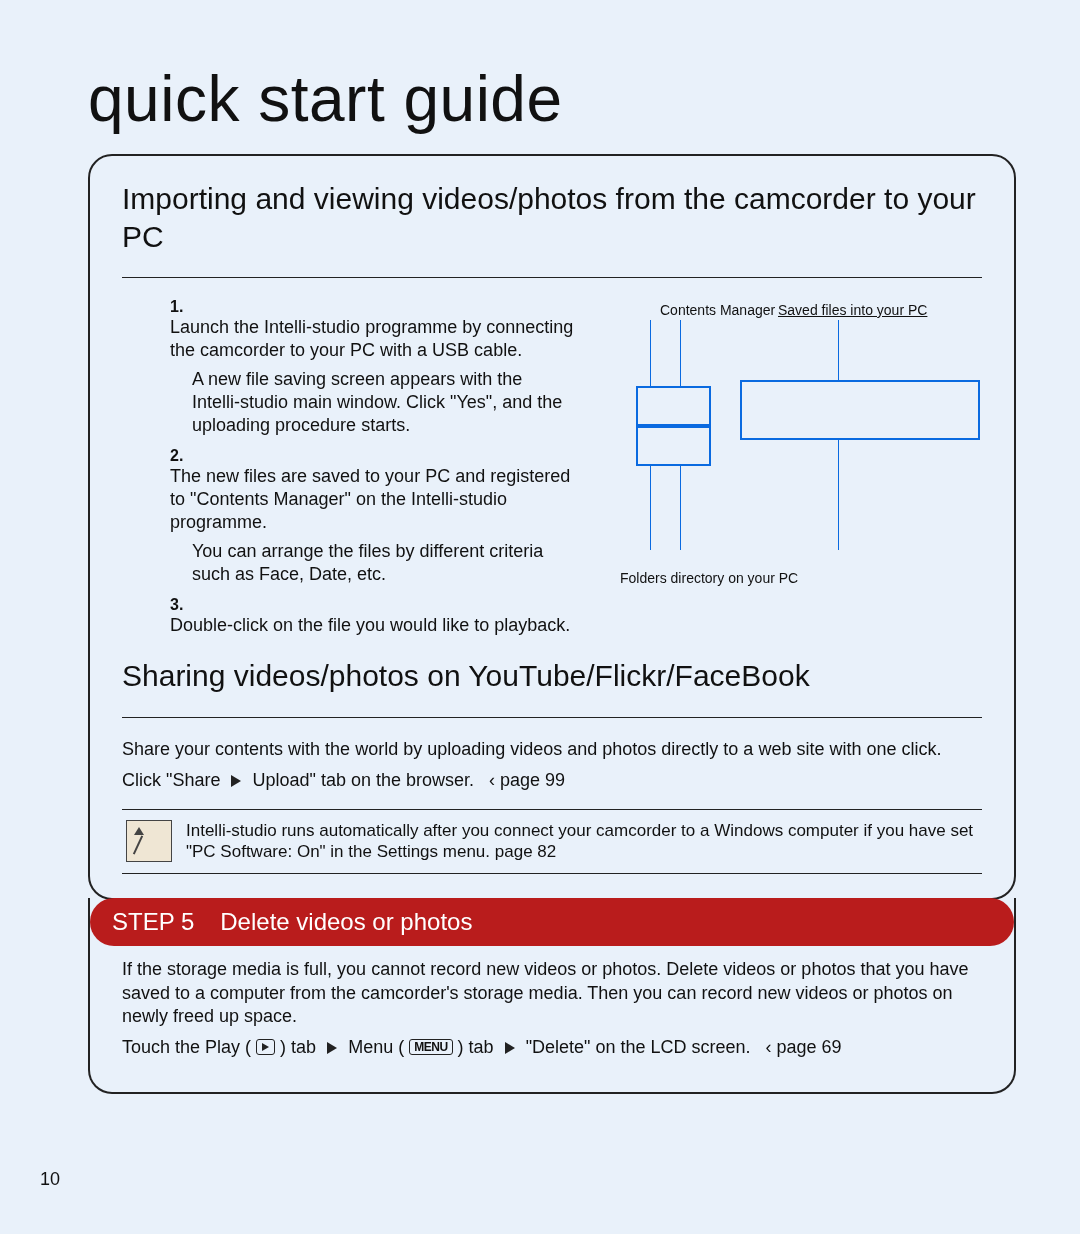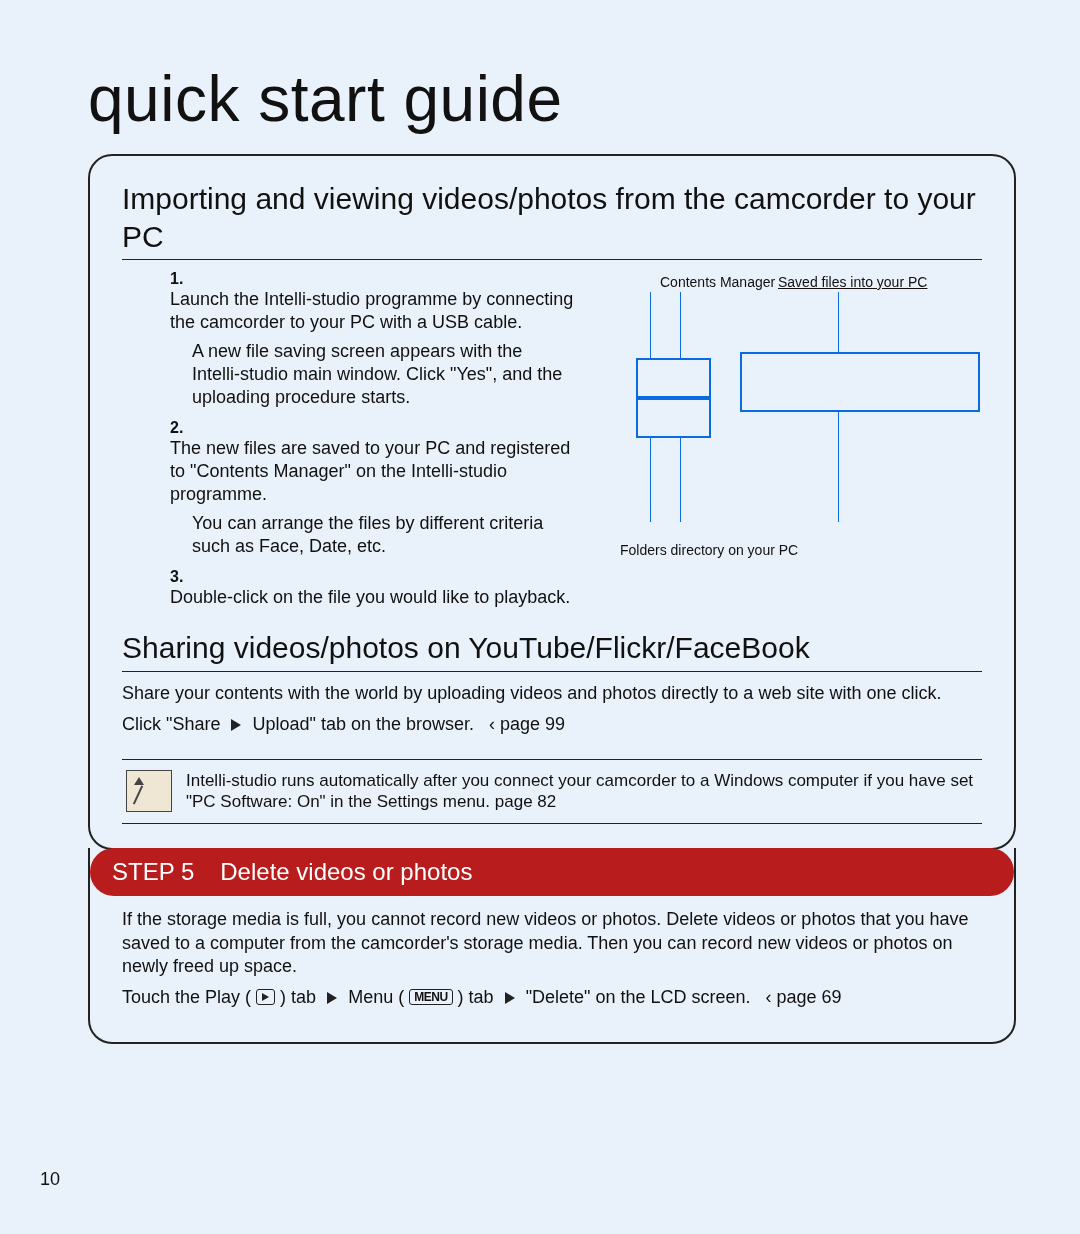--- a/index.html
+++ b/index.html
@@ -21,22 +21,22 @@
   .panel {
     border: 2px solid #222;
     border-radius: 24px;
     padding: 24px 32px;
     margin-bottom: 12px;
   }
   .section-heading {
     font-size: 30px;
     font-weight: 400;
     border-bottom: 1.5px solid #222;
-    padding-bottom: 4px;
-    margin-bottom: 10px;
+    padding-bottom: 22px;
+    margin-bottom: 20px;
     line-height: 1.25;
   }
   .two-col { display: flex; gap: 20px; }
   .col-left { flex: 0 0 430px; margin-left: 48px; }
   .col-right { flex: 1; position: relative; }
   ol { list-style: none; padding-left: 0; }
   ol > li { margin-bottom: 10px; }
   .num { display: inline-block; width: 22px; font-weight: bold; vertical-align: top; }
   .item-body { display: inline-block; width: calc(100% - 26px); vertical-align: top; font-size: 18px; line-height: 1.28; }
   .sub { padding-left: 22px; margin-top: 6px; }
@@ -52,21 +52,21 @@
   .stem { position: absolute; width: 1px; background: #0a6ae0; }
   .stem1 { left: 30px; top: 22px; height: 230px; }
   .stem2 { left: 60px; top: 22px; height: 230px; }
   .stem3 { left: 218px; top: 22px; height: 230px; }
   .box { position: absolute; border: 2px solid #0a6ae0; background: #e9f1fa; }
   .boxA { left: 16px; top: 88px; width: 75px; height: 40px; }
   .boxB { left: 16px; top: 128px; width: 75px; height: 40px; }
   .boxC { left: 120px; top: 82px; width: 240px; height: 60px; }
 
   
-  .note { display: flex; gap: 14px; border-top: 1px solid #222; border-bottom: 1px solid #222; padding: 10px 4px; margin-top: 22px; }
+  .note { display: flex; gap: 14px; border-top: 1px solid #222; border-bottom: 1px solid #222; padding: 10px 4px; margin-top: 16px; }
   .note-icon { width: 46px; height: 42px; background: #efe6d4; border: 1px solid #444; position: relative; flex-shrink: 0; }
   .note-icon::before { content: ""; position: absolute; left: 7px; top: 6px; width: 0; height: 0; border-left: 5px solid transparent; border-right: 5px solid transparent; border-bottom: 8px solid #444; }
   .note-icon::after { content: ""; position: absolute; left: 10px; top: 14px; width: 2px; height: 20px; background: #444; transform: rotate(25deg); }
   .note-text { font-size: 17px; line-height: 1.28; }
 
   
   .step-panel { border: 2px solid #222; border-top: none; border-radius: 0 0 24px 24px; padding: 0 32px 24px 32px; margin-top: -14px; overflow: hidden; }
   .step-bar {
     background: #b91c1c; color: #fff; font-size: 24px;
     padding: 10px 22px; border-radius: 28px;

